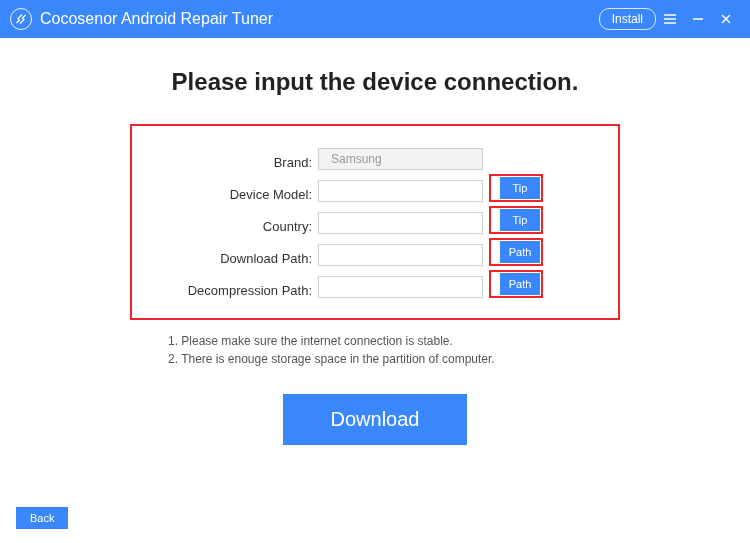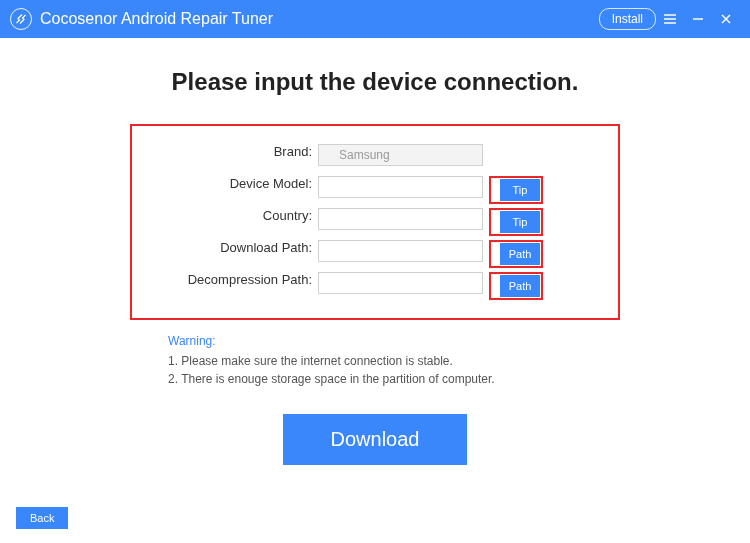--- a/index.html
+++ b/index.html
@@ -68,37 +68,37 @@
       margin-bottom: 28px;
     }
     .form-box {
       border: 2.5px solid #ee2528;
       width: 490px;
       margin: 0 auto;
       padding: 12px 16px 14px 16px;
     }
     .form-row {
       display: flex;
-      align-items: flex-start;
+      align-items: flex-end;
       margin: 6px 0;
       height: 26px;
     }
     .form-label {
       width: 170px;
       text-align: right;
       font-size: 13px;
       color: #333;
       padding-right: 6px;
     }
     .form-input {
       width: 165px;
       height: 22px;
       border: 1px solid #d0d0d0;
       font-size: 12px;
-      padding: 0 20px;
+      padding: 0 12px;
       color: #888;
     }
     .form-input.readonly {
       background: #f3f3f3;
       color: #9a9a9a;
     }
     .action-btn {
       margin-left: 8px;
       background: #3a87fb;
       color: #fff;
@@ -223,21 +223,20 @@
       <div class="form-label">Decompression Path:</div>
       <input class="form-input" value="" style="">
       <span class="action-wrap">
         <button class="action-btn">Path</button>
       </span>
     </div>
 
   </div>
 
   <div class="warning-block">
-    <div class="warning-title">Warning:</div>
     <p>1. Please make sure the internet connection is stable.</p>
     <p>2. There is enouge storage space in the partition of computer.</p>
   </div>
 
   <button class="download-btn">Download</button>
 </div>
 
 <button class="back-btn">Back</button>
 
 </body></html>

